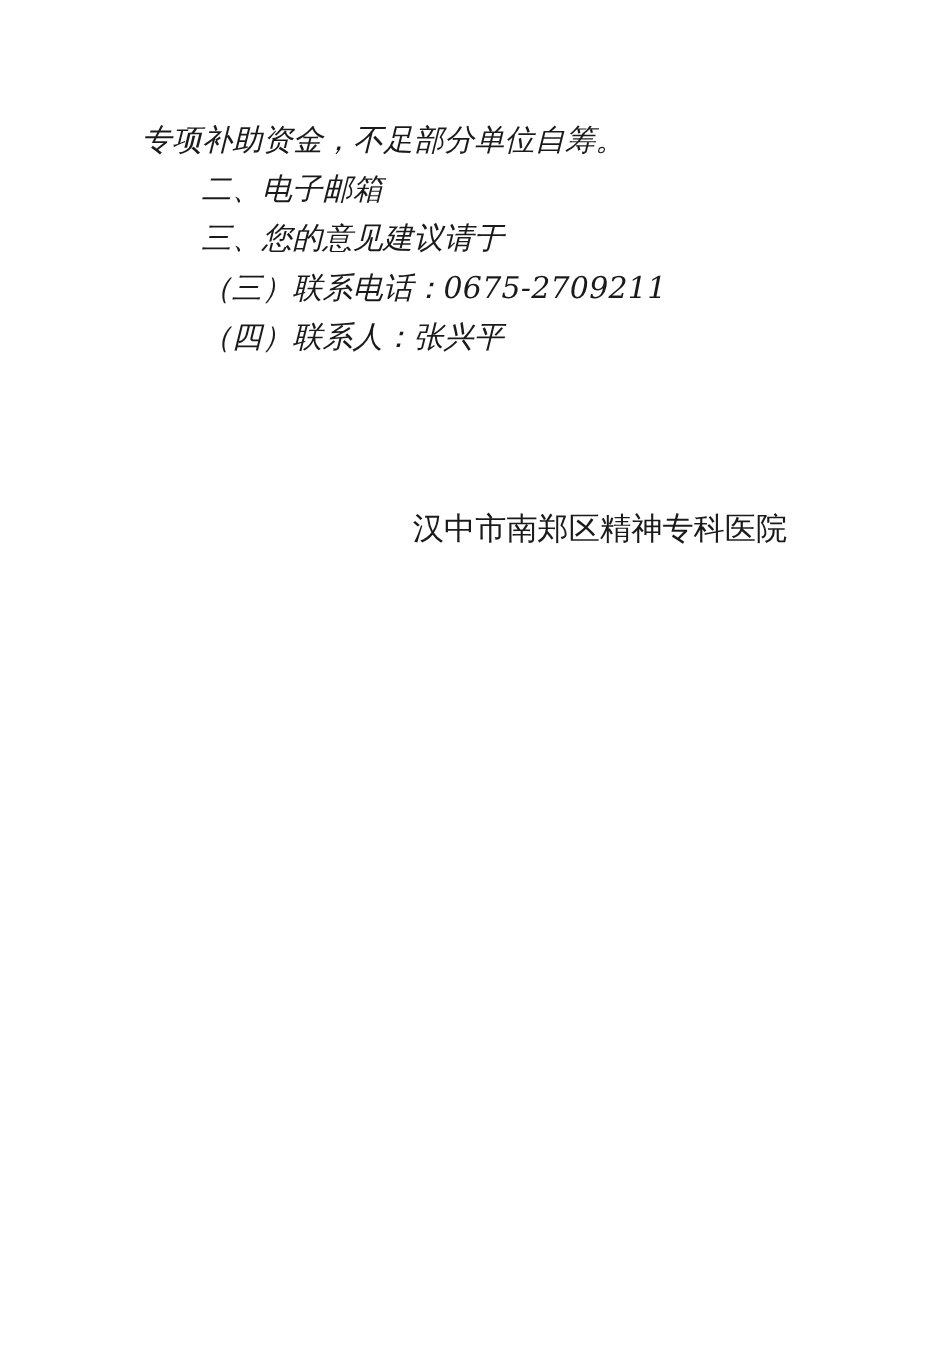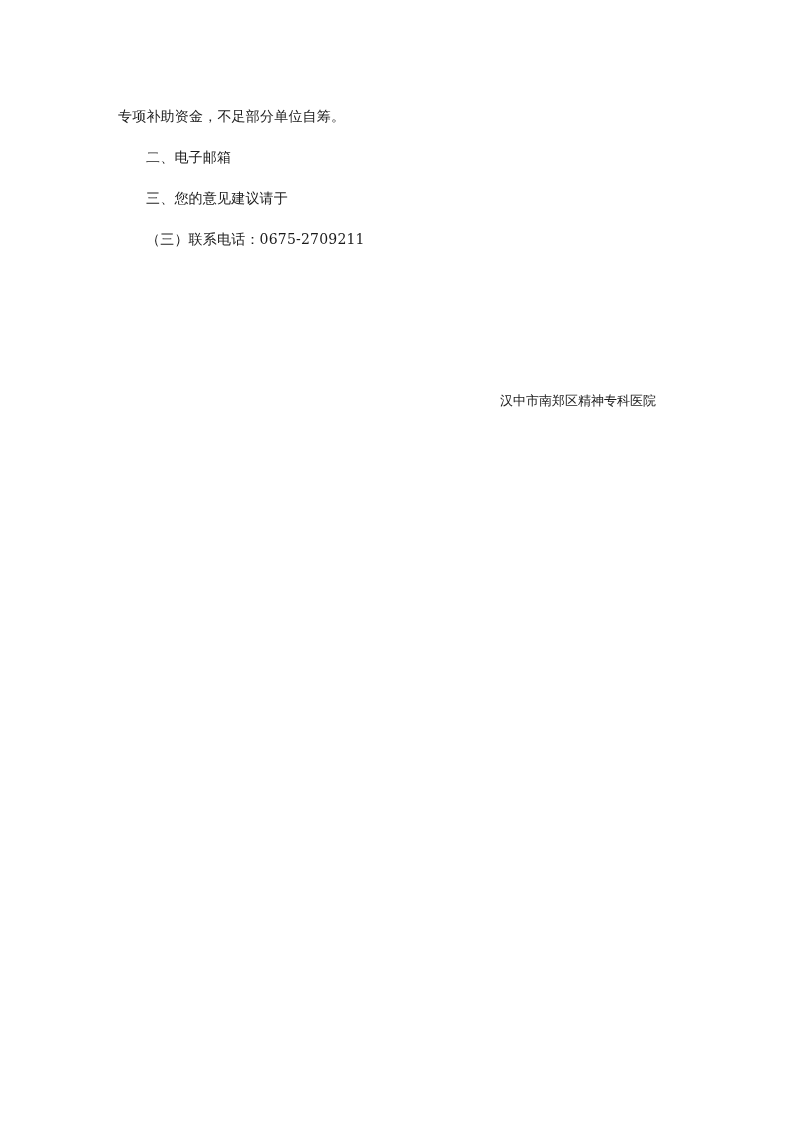--- a/index.html
+++ b/index.html
@@ -15,42 +15,43 @@
     overflow: hidden;
   }
   .page {
     position: relative;
     width: 792px;
     height: 1121px;
     box-sizing: border-box;
     padding: 96px 118px 0 118px;
   }
   .doc-body {
-    font-size: 14px;
+    font-size: 25px;
     line-height: 41px;
     letter-spacing: 0.2px;
     text-align: justify;
+    font-style: italic;
   }
   .para {
     margin: 0;
     white-space: pre-wrap;
   }
   .para.indent {
     text-indent: 2em;
   }
   .para.cont {
     text-indent: 0;
   }
   .spacer-lg {
     height: 120px;
   }
   .signature {
     margin-top: 0;
     text-align: right;
-    font-size: 13px;
+    font-size: 26px;
     line-height: 41px;
     padding-right: 18px;
   }
   .sig-line {
     margin: 0;
     white-space: nowrap;
   }
   .sig-line.date {
     padding-right: 22px;
   }
@@ -67,20 +68,21 @@
     <p class="para indent">二、电子邮箱</p>
 
 
     <p class="para indent">三、您的意见建议请于</p>
 
 
 
 
     <p class="para indent">（三）联系电话：0675-2709211</p>
 
+    <p class="para indent">（四）联系人：张兴平</p>
 
   </div>
 
   <div class="spacer-lg"></div>
 
   <div class="signature">
     <p class="sig-line">汉中市南郑区精神专科医院</p>
   </div>
 
 </div>

